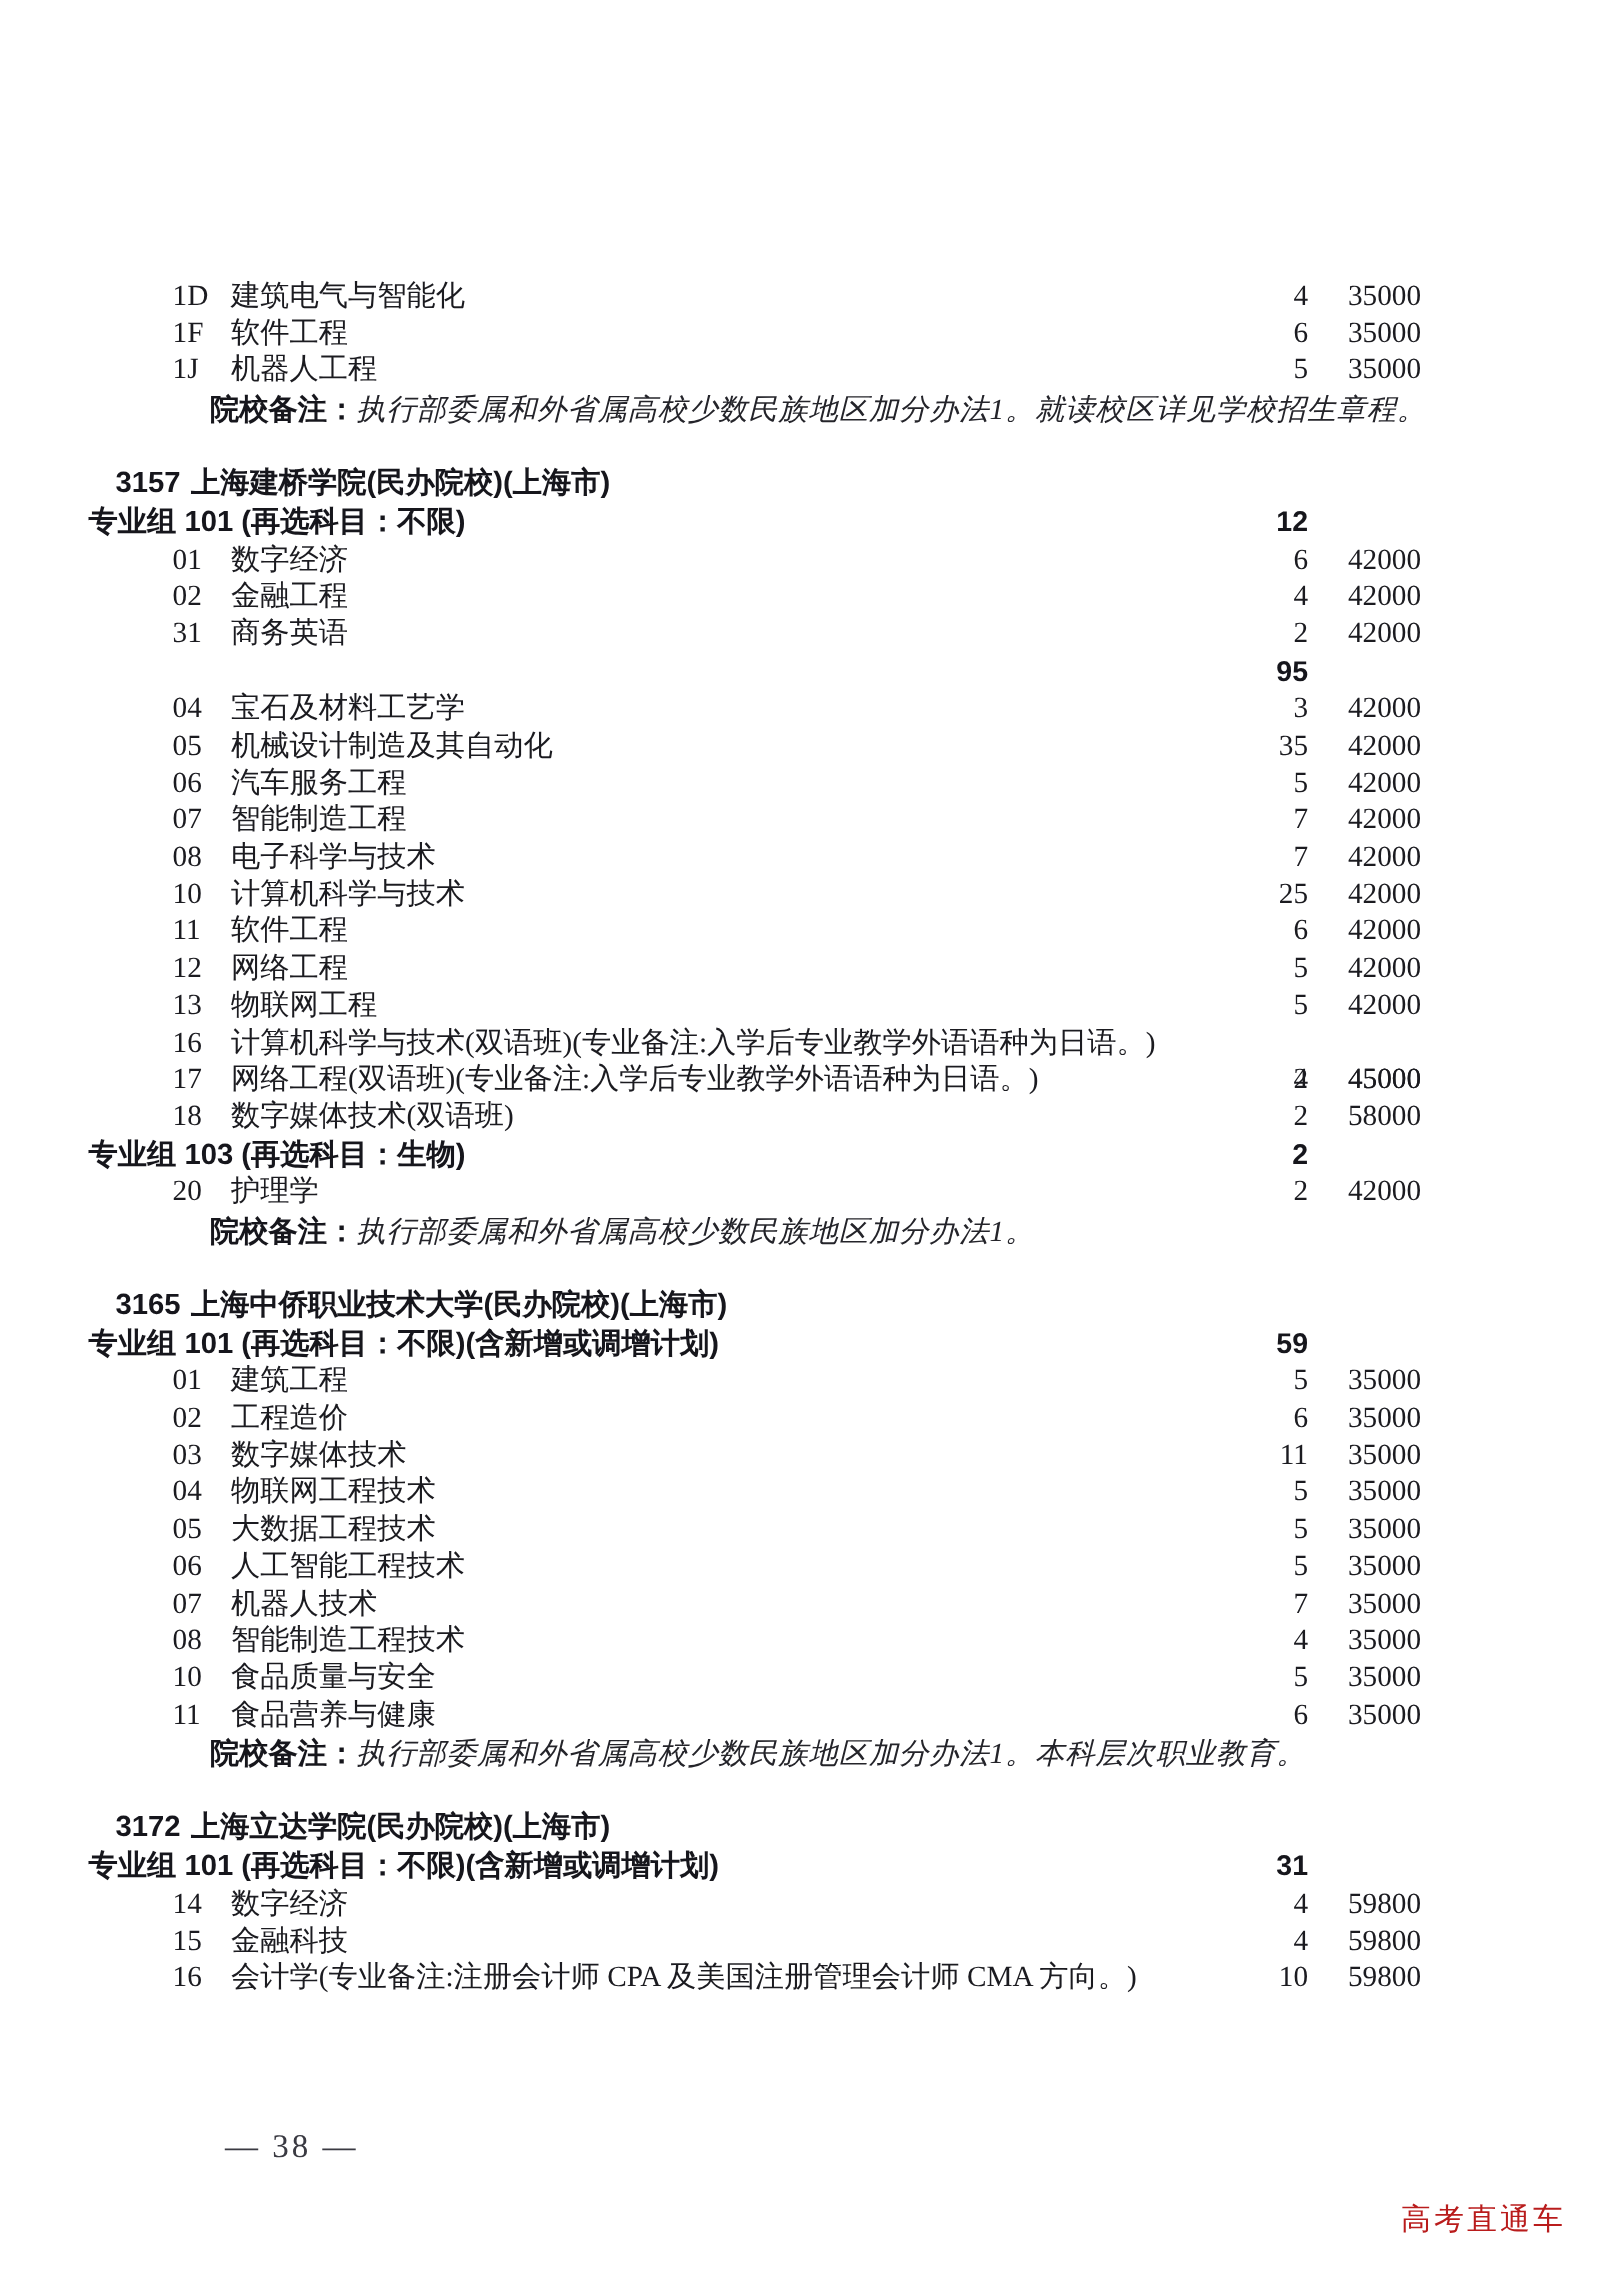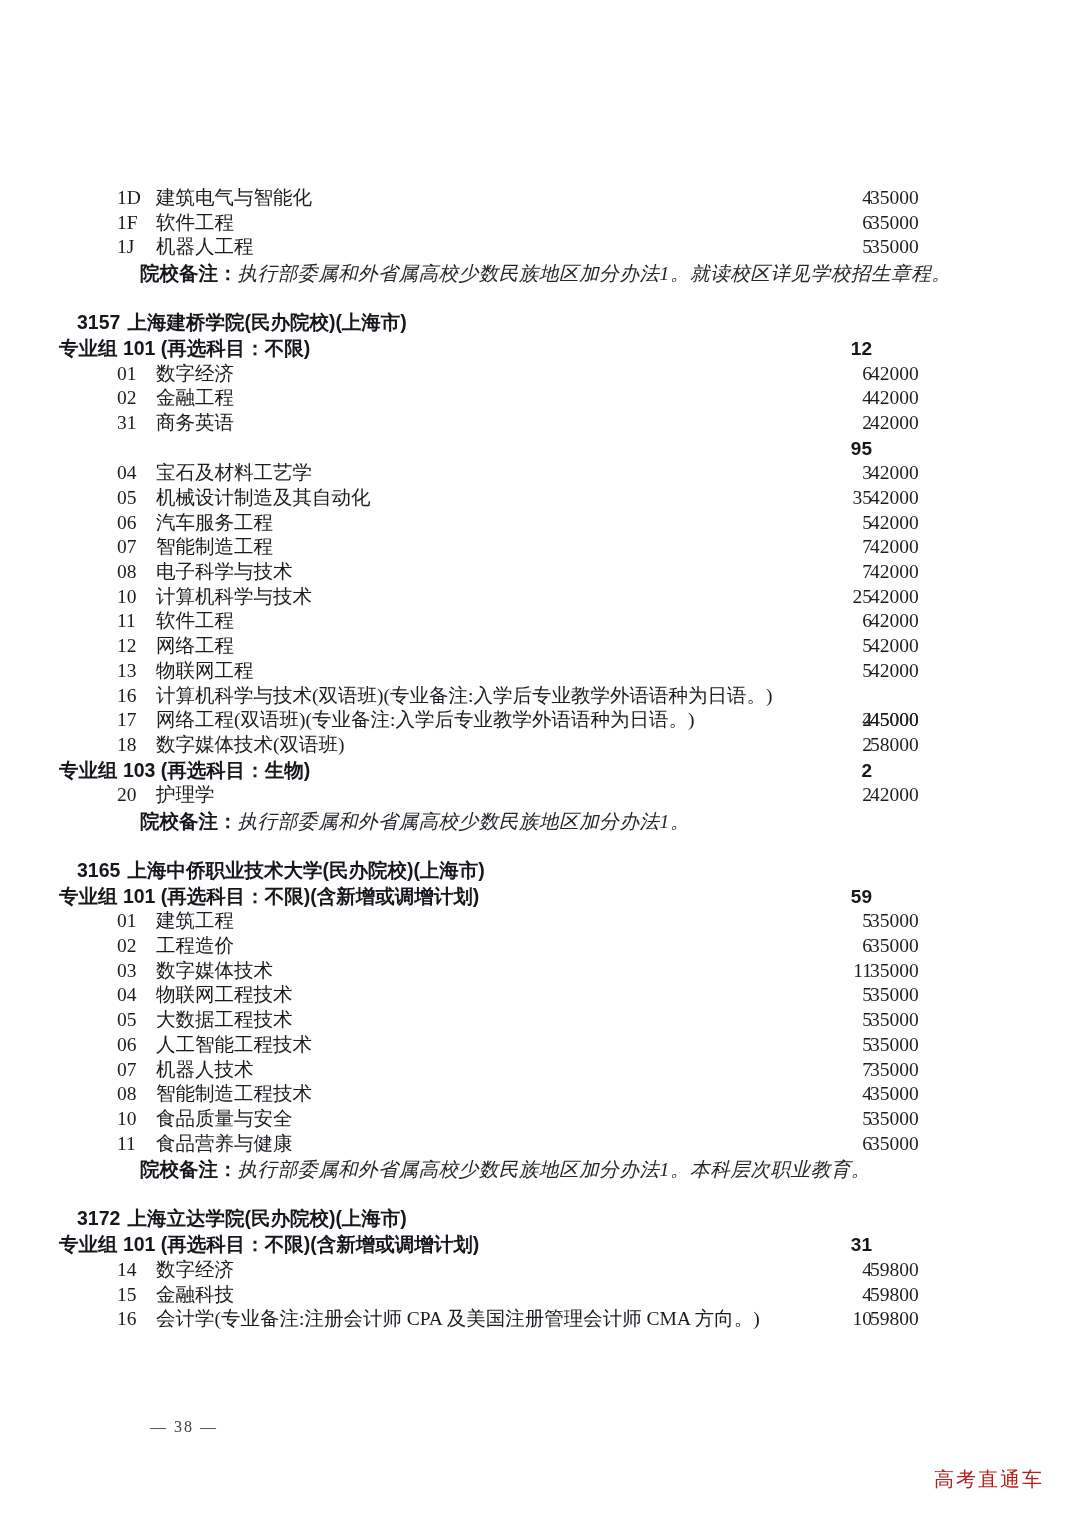--- a/index.html
+++ b/index.html
@@ -57,24 +57,25 @@
     font-family: "Liberation Sans", "DejaVu Sans", sans-serif;
     font-weight: bold;
     font-size: 19px;
   }
 
   
   .major {
     position: relative;
     min-height: 24.7px;
     line-height: 24.7px;
-    padding-left: 117px;
+    padding-left: 75px;
     font-family: "Liberation Serif", "DejaVu Serif", serif;
     font-size: 19.5px;
     color: #1b1b20;
+    margin-left: 40px;
   }
   .major .mcode {
     display: inline-block;
     width: 26px;
     text-align: left;
     font-family: "Liberation Serif", "DejaVu Serif", serif;
   }
   .major .mname {
     display: inline-block;
     margin-left: 13px;
@@ -84,24 +85,24 @@
   }
   .major .qty {
     position: absolute;
     right: 208px;
     top: 0;
     width: 60px;
     text-align: right;
   }
   .major .fee {
     position: absolute;
-    right: 136px;
+    right: 120px;
     top: 0;
     width: 74px;
-    text-align: left;
+    text-align: center;
   }
   
   .major.wrap { line-height: 24.7px; }
   .major.wrap .qty,
   .major.wrap .fee { top: 24.7px; }
 
   
   .note {
     position: relative;
     height: 27px;
@@ -124,21 +125,21 @@
     color: #24242a;
   }
   .gap-md { height: 22px; }
 
   
   .page-number {
     position: absolute;
     left: 150px;
     top: 1418px;
     font-family: "Liberation Serif", "DejaVu Serif", serif;
-    font-size: 16px;
+    font-size: 22px;
     color: #3a3a42;
     letter-spacing: 2px;
   }
   .watermark {
     position: absolute;
     right: 36px;
     top: 1466px;
     font-family: "Liberation Sans", "DejaVu Sans", sans-serif;
     font-size: 20px;
     color: #b91c1c;

